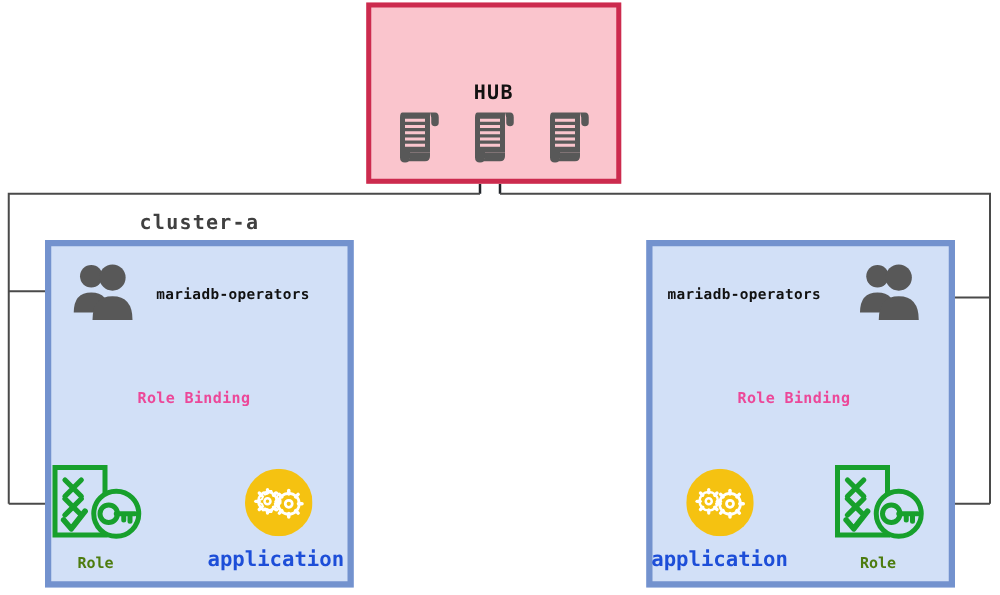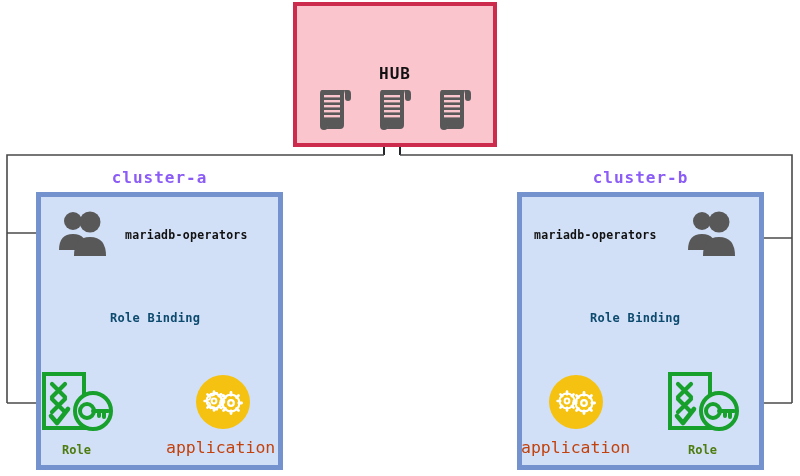--- a/index.html
+++ b/index.html
@@ -58,21 +58,21 @@
     justify-content: center;
     gap: 26px;
   }
   .scroll-icon { width: 34px; height: 44px; display: block; }
 
   
   .cluster-title {
     position: absolute;
     font-size: 16px;
     font-weight: bold;
-    color: #8b5cf6;
+    color: #404040;
     letter-spacing: 1px;
     white-space: nowrap;
   }
   #cluster-a-title { left: 36px; top: 168px; width: 247px; text-align: center; }
   #cluster-b-title { left: 517px; top: 168px; width: 247px; text-align: center; }
 
   
   .cluster-box {
     position: absolute;
     top: 192px;
@@ -122,29 +122,29 @@
   .label-role {
     position: absolute;
     font-size: 12px;
     font-weight: bold;
     color: #4d7c0f;
     white-space: nowrap;
   }
   .label-app {
     position: absolute;
     font-size: 16.5px;
-    font-weight: normal;
-    color: #c2410c;
+    font-weight: bold;
+    color: #1d4ed8;
     white-space: nowrap;
   }
   .label-binding {
     position: absolute;
     font-size: 12px;
     font-weight: bold;
-    color: #0c4a6e;
+    color: #ec4899;
     white-space: nowrap;
     letter-spacing: 0.3px;
   }
 </style>
 </head>
 <body>
 
 <div id="canvas">
 
   <svg id="wires" viewBox="0 0 800 476" xmlns="http://www.w3.org/2000/svg">
@@ -285,21 +285,20 @@
           <path d="M27.5,20.5 L29.5,22.5"></path>
             <path d="M40.5,33.5 L42.5,35.5"></path>
           <path d="M42.5,20.5 L40.5,22.5"></path>
             <path d="M29.5,33.5 L27.5,35.5"></path>
         </g>
       </g>
     </svg>
   </div>
   <div class="label-app" style="left:166px; top:438px;">application</div>
 
-  <div id="cluster-b-title" class="cluster-title">cluster-b</div>
   <div id="cluster-b-box" class="cluster-box"></div>
 
   <div class="people-node" style="left:686px; top:210px;">
     <svg class="people-icon" viewBox="0 0 56 46" xmlns="http://www.w3.org/2000/svg">
       <circle cx="16" cy="11" r="9" fill="#585858"></circle>
       <path d="M2,40 Q2,24 16,24 Q30,24 30,40 Z" fill="#585858"></path>
       <circle cx="33" cy="12" r="10.5" fill="#585858"></circle>
       <path d="M17,46 Q17,27 33,27 Q49,27 49,46 Z" fill="#585858"></path>
     </svg>
   </div>

